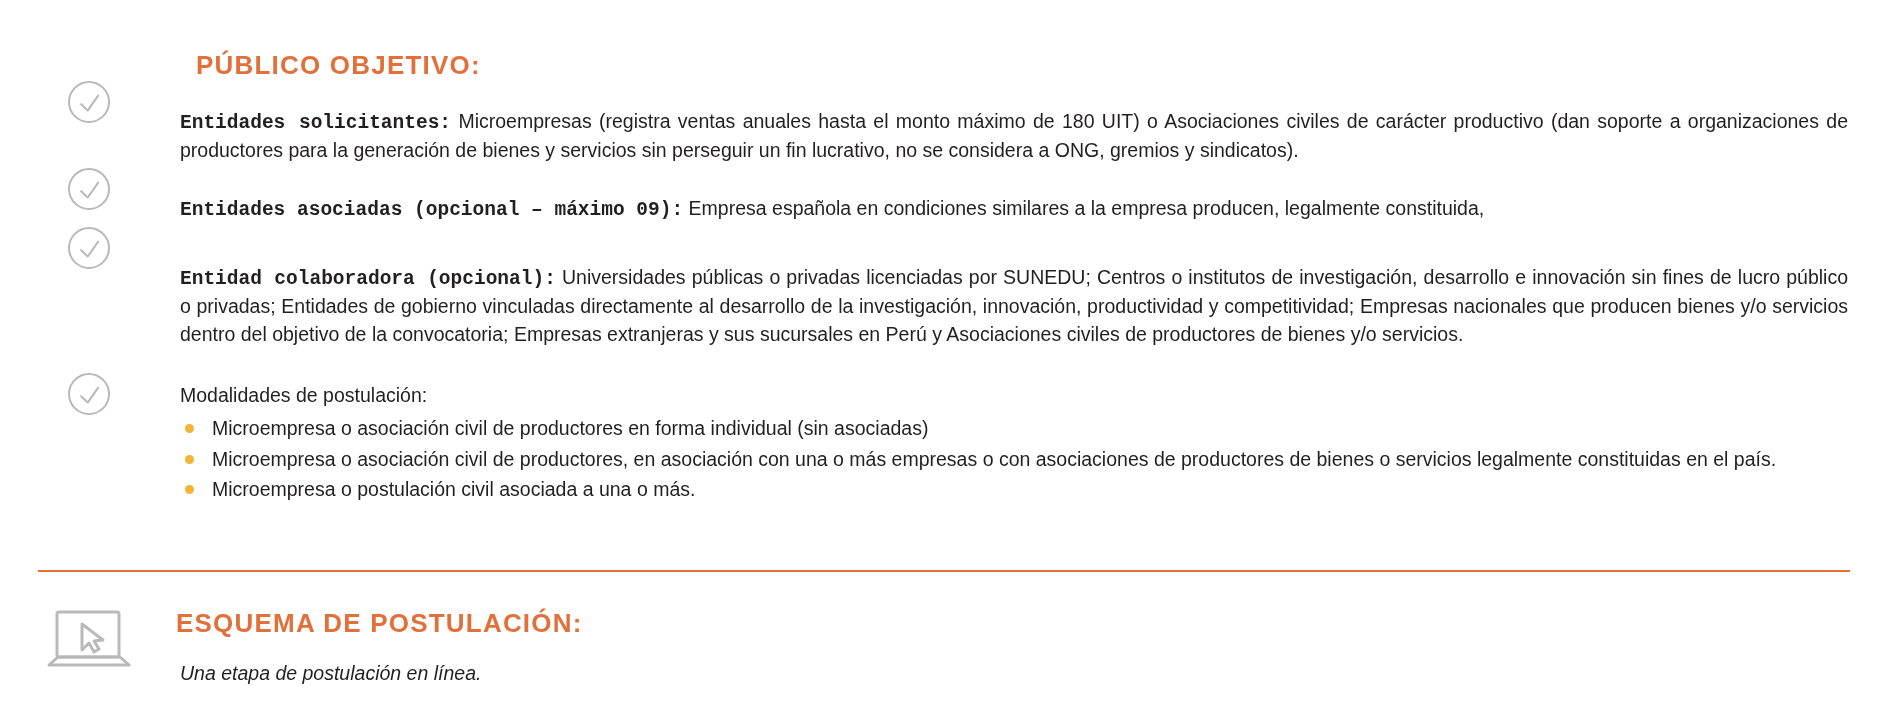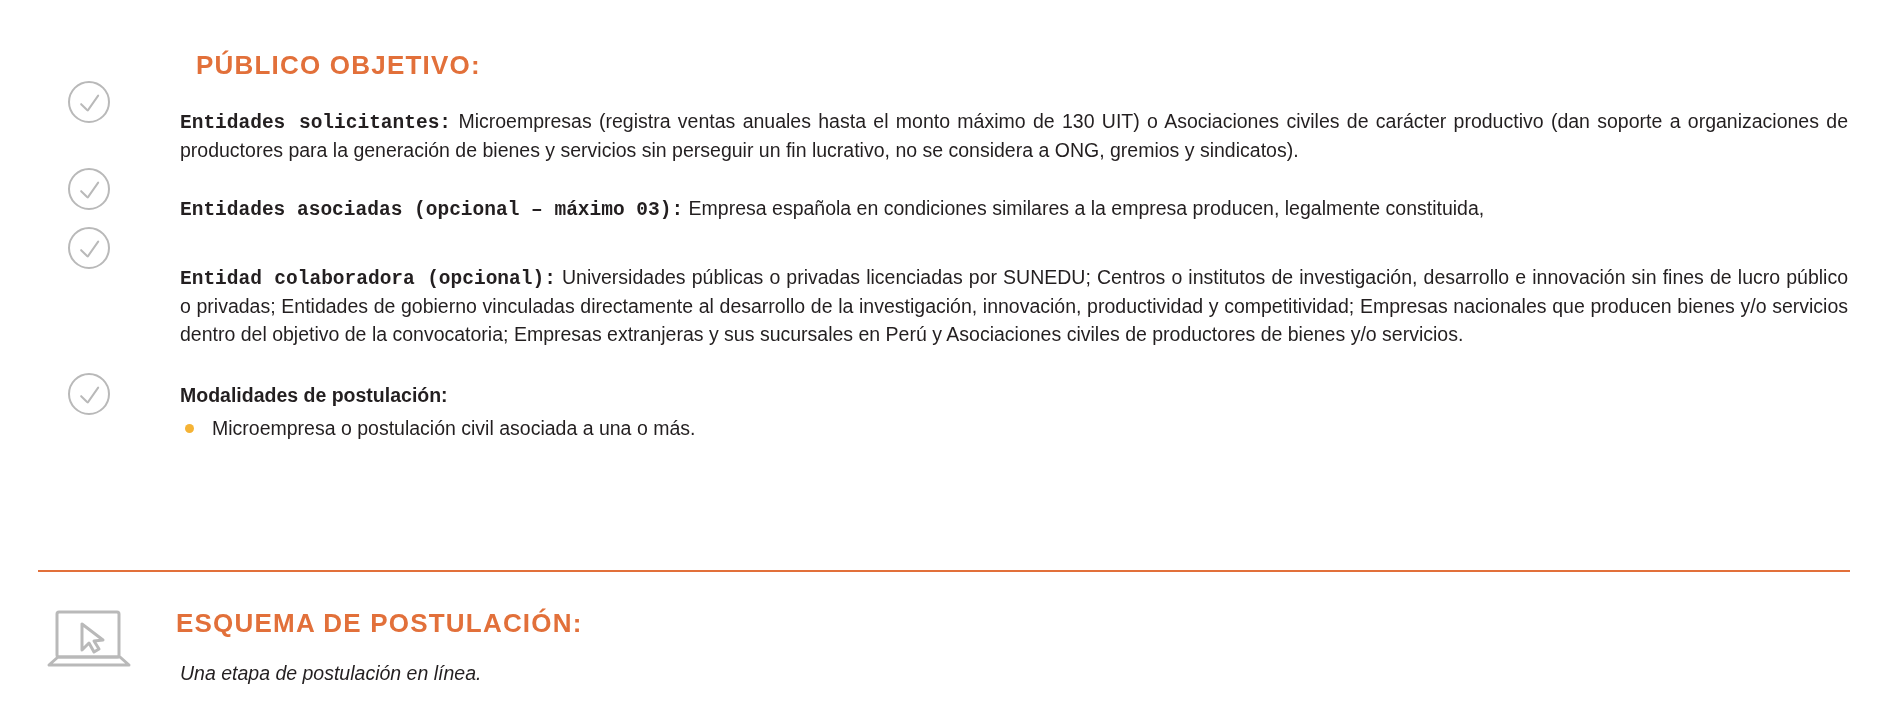--- a/index.html
+++ b/index.html
@@ -94,21 +94,21 @@
 
   .p1 { top: 88px; }
   .p2 { top: 175px; }
   .p3 { top: 244px; }
 
   .modal-label {
     position: absolute;
     left: 180px;
     top: 382px;
     font-size: 19.5px;
-    font-weight: bold;
+    font-weight: normal;
     line-height: 1.42;
     text-align: center;
   }
 
   .bullets {
     position: absolute;
     left: 180px;
     top: 415px;
     width: 1670px;
     margin: 0;
@@ -174,34 +174,42 @@
   <div class="section">
 
     <h2 class="section-title s1-title">PÚBLICO OBJETIVO:</h2>
 
     <span class="check chk1"></span>
     <span class="check chk2"></span>
     <span class="check chk3"></span>
     <span class="check chk4"></span>
 
     <p class="para p1">
-      <b>Entidades solicitantes:</b><span> Microempresas (registra ventas anuales hasta el monto máximo de 130 UIT) o Asociaciones civiles de carácter productivo (dan soporte a organizaciones de productores para la generación de bienes y servicios sin perseguir un fin lucrativo, no se considera a ONG, gremios y sindicatos).</span>
+      <b>Entidades solicitantes:</b><span> Microempresas (registra ventas anuales hasta el monto máximo de 180 UIT) o Asociaciones civiles de carácter productivo (dan soporte a organizaciones de productores para la generación de bienes y servicios sin perseguir un fin lucrativo, no se considera a ONG, gremios y sindicatos).</span>
     </p>
 
     <p class="para p2">
-      <b>Entidades asociadas (opcional – máximo 03):</b><span> Empresa española en condiciones similares a la empresa producen, legalmente constituida,</span>
+      <b>Entidades asociadas (opcional – máximo 09):</b><span> Empresa española en condiciones similares a la empresa producen, legalmente constituida,</span>
     </p>
 
     <p class="para p3">
       <b>Entidad colaboradora (opcional):</b><span> Universidades públicas o privadas licenciadas por SUNEDU; Centros o institutos de investigación, desarrollo e innovación sin fines de lucro público o privadas; Entidades de gobierno vinculadas directamente al desarrollo de la investigación, innovación, productividad y competitividad; Empresas nacionales que producen bienes y/o servicios dentro del objetivo de la convocatoria; Empresas extranjeras y sus sucursales en Perú y Asociaciones civiles de productores de bienes y/o servicios.</span>
     </p>
 
     <div class="modal-label">Modalidades de postulación:</div>
 
     <ul class="bullets">
+      <li>
+        <span class="dot"></span>
+        <span>Microempresa o asociación civil de productores en forma individual (sin asociadas)</span>
+      </li>
+      <li>
+        <span class="dot"></span>
+        <span>Microempresa o asociación civil de productores, en asociación con una o más empresas o con asociaciones de productores de bienes o servicios legalmente constituidas en el país.</span>
+      </li>
       <li>
         <span class="dot"></span>
         <span>Microempresa o postulación civil asociada a una o más.</span>
       </li>
     </ul>
   </div>
 
   <div class="divider"></div>
 
   <div class="section">

